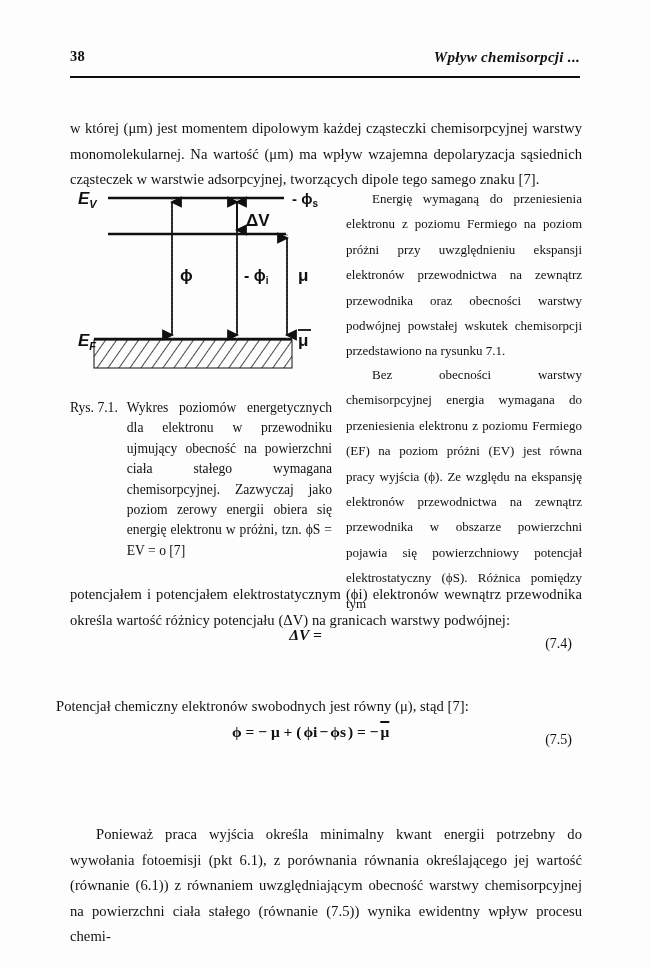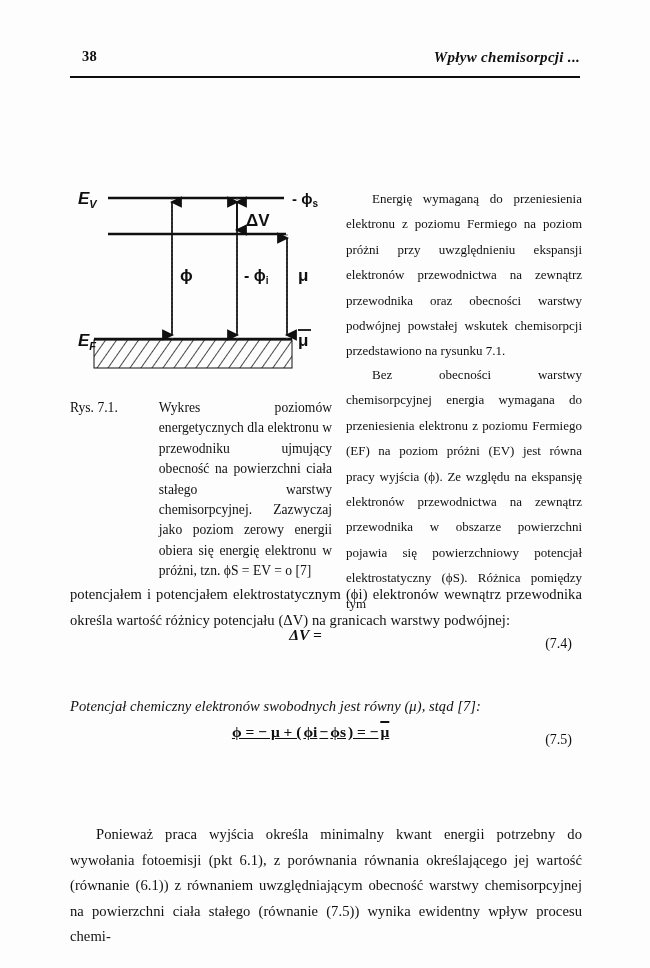--- a/index.html
+++ b/index.html
@@ -24,21 +24,21 @@
   
   .header {
     position: absolute;
     left: 70px;
     top: 48px;
     width: 510px;
     height: 26px;
   }
   .folio {
     position: absolute;
-    left: 12px;
+    left: 0;
     top: 0;
     font-size: 14.5px;
     font-weight: 600;
     letter-spacing: .2px;
   }
   .runhead {
     position: absolute;
     right: 0;
     top: 1px;
     font-size: 15px;
@@ -83,21 +83,21 @@
   .diagram svg { display: block; }
 
   .caption {
     position: absolute;
     left: 70px;
     top: 398px;
     width: 262px;
     font-size: 13.6px;
     line-height: 20.4px;
   }
-  .caption .cap-row { display: flex; gap: 32px; }
+  .caption .cap-row { display: flex; }
   .caption .cap-label {
     flex: 0 0 auto;
     padding-right: 9px;
     white-space: nowrap;
   }
   .caption .cap-text {
     flex: 1 1 auto;
     text-align: justify;
   }
 
@@ -109,21 +109,21 @@
     font-size: 13px;
     line-height: 25.4px;
     text-align: justify;
   }
   #right-para-1 { top: 186px; }
   #right-para-2 { top: 362px; }
   .col-right p { margin: 0; text-indent: 26px; }
 
   
   #wide-para-1 { left: 70px; top: 582px; width: 512px; }
-  #lead-para   { left: 70px; top: 694px; width: 512px; font-style: italic; }
+  #lead-para   { left: 56px; top: 694px; width: 512px; }
   #gdzie-para  { left: 70px; top: 772px; width: 512px; }
   #final-para  { left: 70px; top: 822px; width: 512px; }
 
   
   .equation {
     position: absolute;
     left: 70px;
     width: 512px;
     height: 46px;
   }
@@ -135,21 +135,21 @@
     transform: translateX(-50%);
     top: 0;
     font-size: 15.5px;
     font-weight: 700;
     white-space: nowrap;
     display: flex;
     align-items: center;
     gap: 2px;
   }
   #eq-74 .eq-body { left: 46%; }
-  #eq-75 .eq-body { left: 47%; text-decoration: underline; }
+  #eq-75 .eq-body { left: 47%; }
   .eq-num {
     position: absolute;
     right: 10px;
     top: 10px;
     font-size: 14px;
     font-weight: 400;
   }
   .frac {
     display: inline-flex;
     flex-direction: column;
@@ -185,20 +185,23 @@
 <body>
 
 <div class="page">
 
   <div class="header">
     <span class="folio">38</span>
     <span class="runhead">Wpływ chemisorpcji ...</span>
   </div>
   <div class="rule"></div>
 
+  <div class="para" id="intro-para">
+    <p>w której (μm) jest momentem dipolowym każdej cząsteczki chemisorpcyjnej warstwy monomolekularnej. Na wartość (μm) ma wpływ wzajemna depolaryzacja sąsiednich cząsteczek w warstwie adsorpcyjnej, tworzących dipole tego samego znaku [7].</p>
+  </div>
 
   <div class="figure-block">
     <div class="diagram">
       <svg width="258" height="184" viewBox="0 0 258 184" xmlns="http://www.w3.org/2000/svg">
         <defs>
           <pattern id="hatchPattern" width="9" height="9" patternTransform="rotate(35)" patternUnits="userSpaceOnUse">
             <line x1="0" y1="0" x2="0" y2="9" stroke="#1a1a1a" stroke-width="1.6"></line>
           </pattern>
           <marker id="arrUp" markerWidth="8" markerHeight="8" refX="4" refY="1.2" orient="auto">
             <path d="M4,0 L7.4,7 L0.6,7 Z" fill="#101010"></path>
@@ -246,21 +249,21 @@
         <line x1="228" y1="144" x2="241" y2="144" stroke="#101010" stroke-width="1.8"></line>
         <text x="228" y="160" font-family="Liberation Sans, sans-serif" font-size="17" font-weight="700" fill="#101010">μ</text>
       </svg>
     </div>
   </div>
 
   <div class="caption">
     <div class="cap-row">
       <span class="cap-label">Rys. 7.1.</span>
       <span class="cap-text">
-        <span>Wykres poziomów energetycznych dla elektronu w przewodniku ujmujący obecność na powierzchni ciała stałego warstwy chemisorpcyjnej. Zazwyczaj jako poziom zerowy energii obiera się energię elektronu w próżni, tzn.</span>
+        <span>Wykres poziomów energetycznych dla elektronu w przewodniku ujmujący obecność na powierzchni ciała stałego wymagana chemisorpcyjnej. Zazwyczaj jako poziom zerowy energii obiera się energię elektronu w próżni, tzn.</span>
         <span>ϕS = EV = o [7]</span>
       </span>
     </div>
   </div>
 
   <div class="col-right" id="right-para-1">
     <p>Energię wymaganą do przeniesienia elektronu z poziomu Fermiego na poziom próżni przy uwzględnieniu ekspansji elektronów przewodnictwa na zewnątrz przewodnika oraz obecności warstwy podwójnej powstałej wskutek chemisorpcji przedstawiono na rysunku 7.1.</p>
   </div>
 
   <div class="col-right" id="right-para-2">

